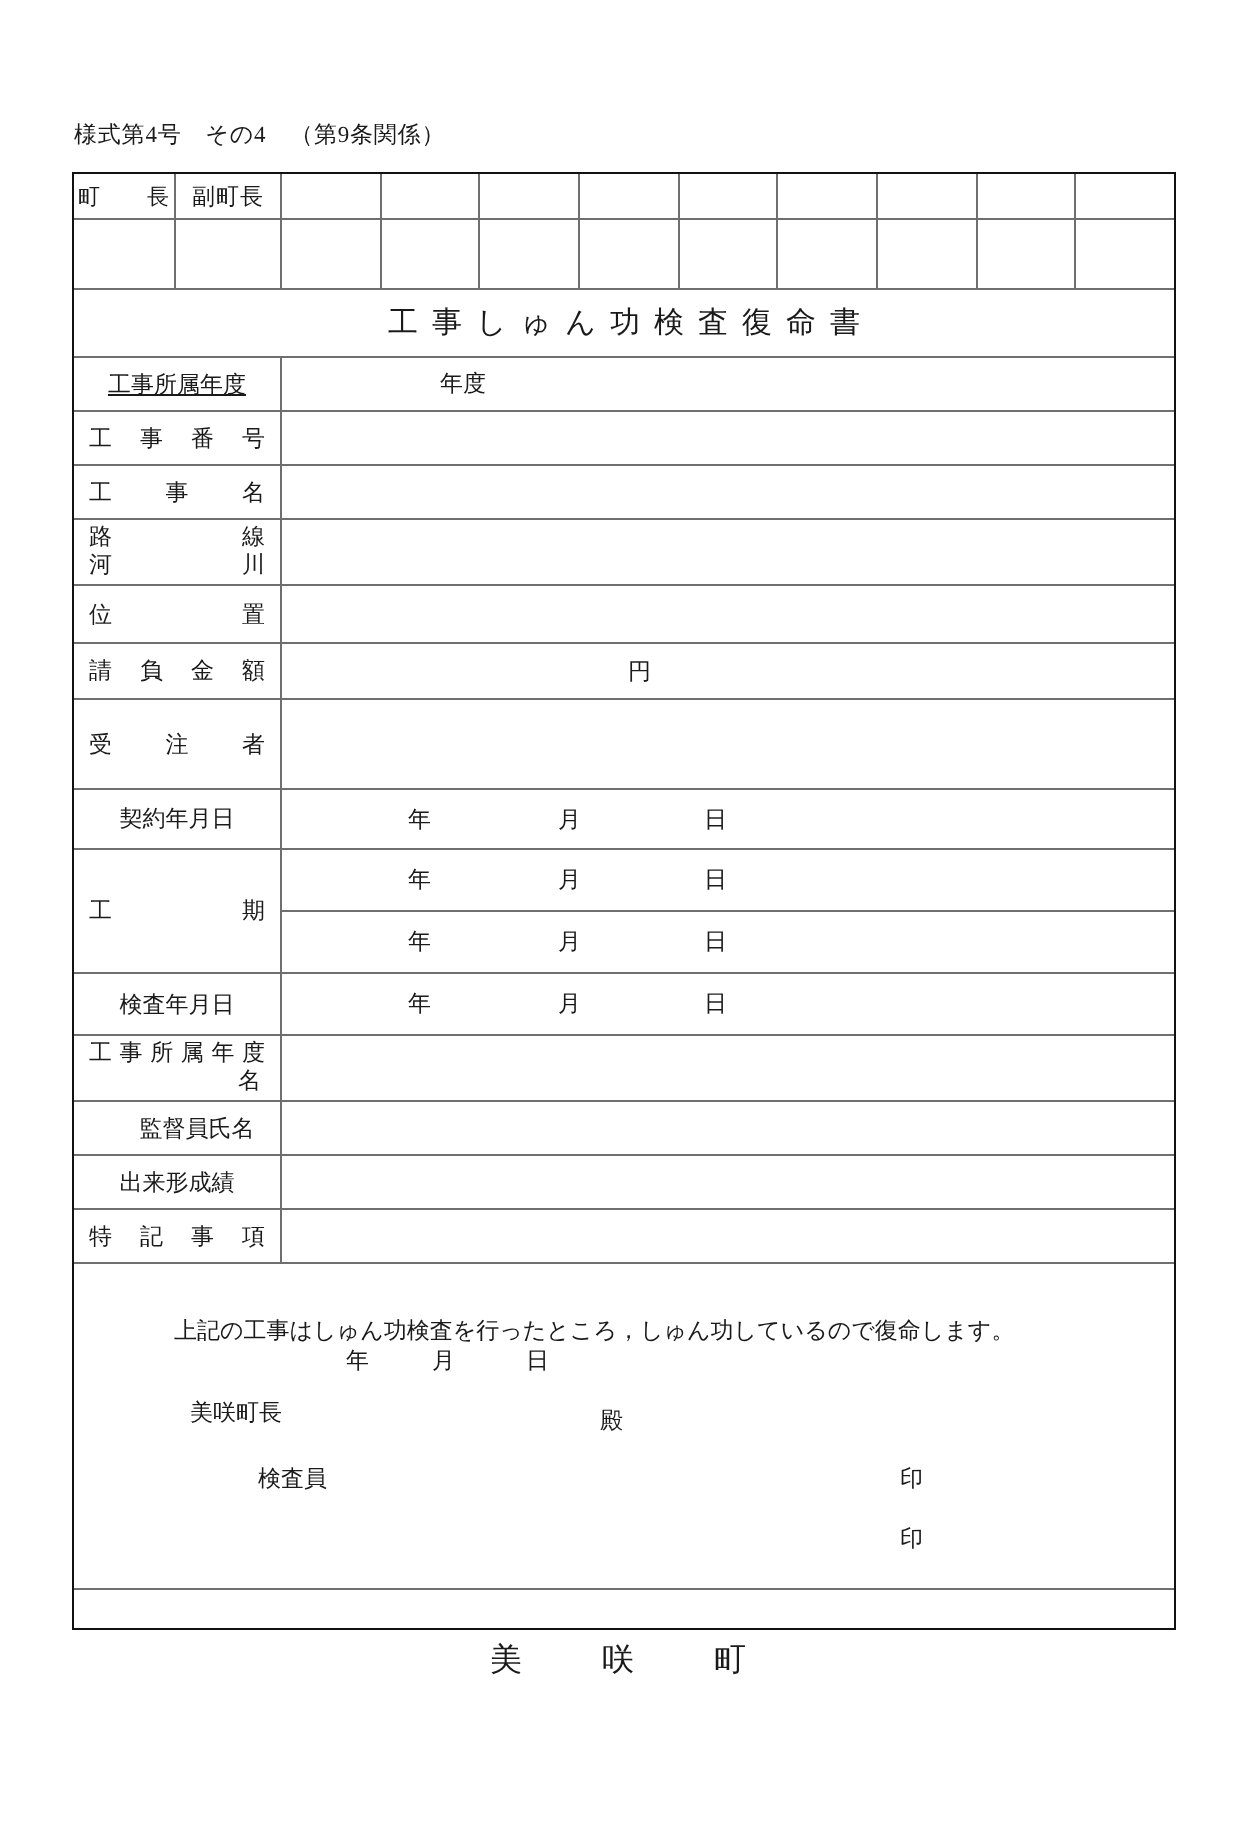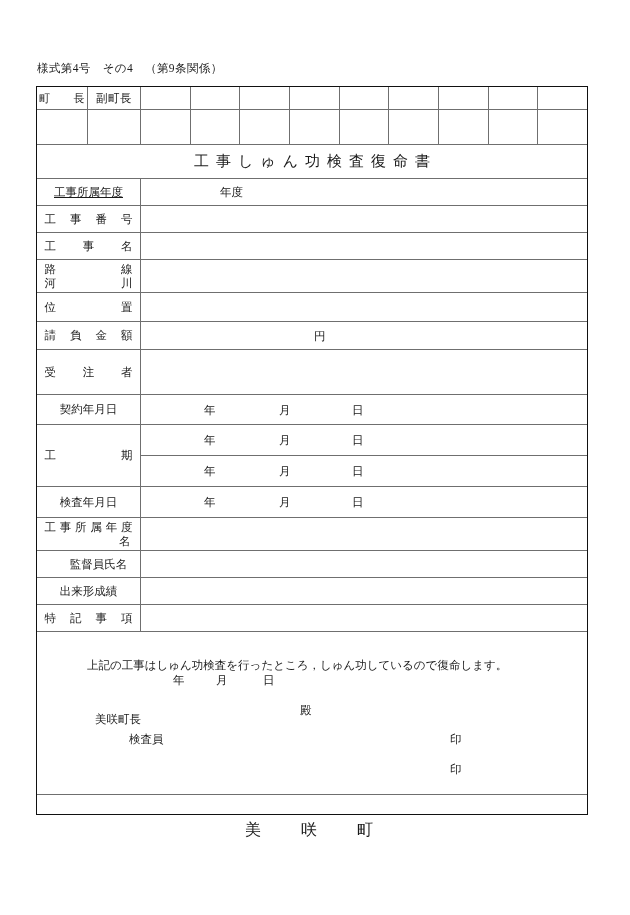--- a/index.html
+++ b/index.html
@@ -206,21 +206,21 @@
     top: 41px;
     font-size: 11.5px;
   }
   .sd-y { left: 136px; }
   .sd-m { left: 179px; }
   .sd-d { left: 226px; }
 
   .mayor-line {
     position: absolute;
     left: 58px;
-    top: 80px;
+    top: 67px;
     font-size: 11.5px;
   }
   .mayor-dono {
     position: absolute;
     left: 263px;
     top: 71px;
     font-size: 11.5px;
   }
   .inspector-line {
     position: absolute;

